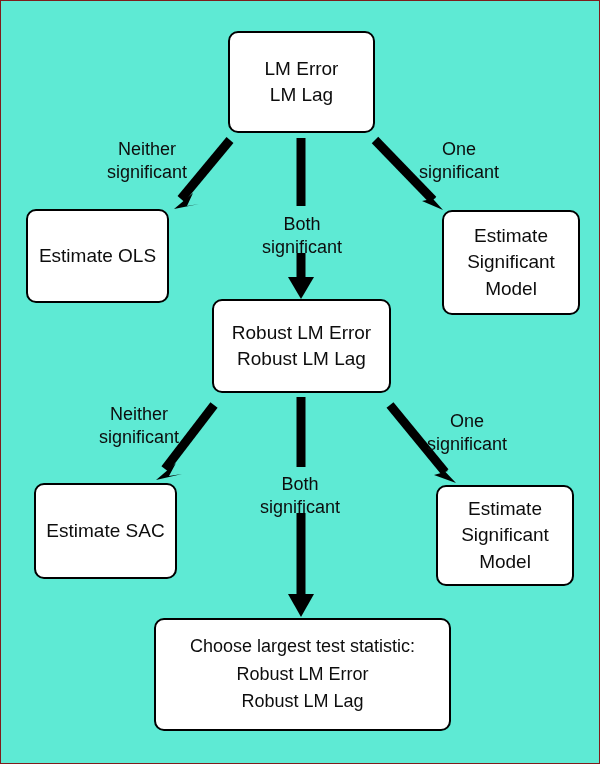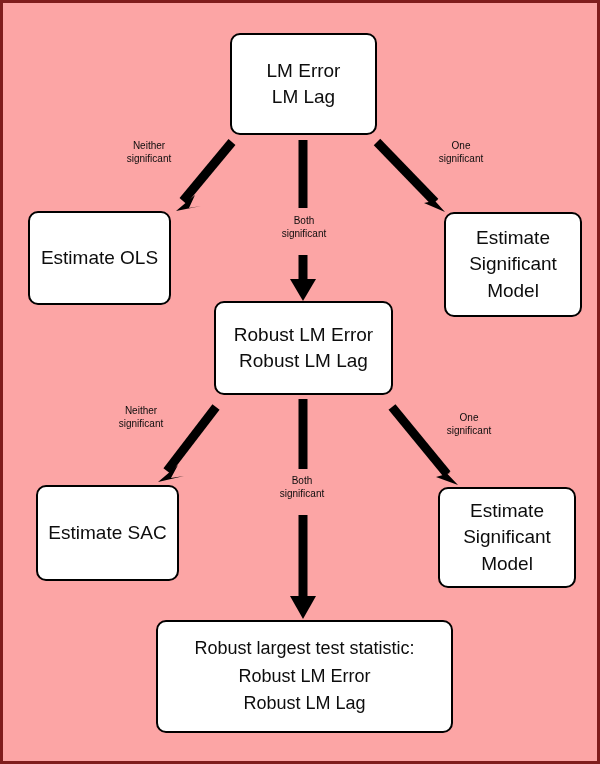--- a/index.html
+++ b/index.html
@@ -4,22 +4,22 @@
 <style>
   html, body {
     margin: 0;
     padding: 0;
     background: #ffffff;
   }
   #canvas {
     position: relative;
     width: 600px;
     height: 764px;
-    background: #fca5a5;
-    border: 3px solid #7f1d1d;
+    background: #5eead4;
+    border: 1px solid #7f1d1d;
     box-sizing: border-box;
     font-family: "Liberation Sans", sans-serif;
     overflow: hidden;
   }
   .node {
     position: absolute;
     box-sizing: border-box;
     border: 2.5px solid #000000;
     border-radius: 10px;
     background: #ffffff;
@@ -46,21 +46,21 @@
   #node-sac       { left: 25px;  top: 482px; width: 143px; height: 96px; margin-left: 8px;  }
   #node-sigmodel2 { left: 435px; top: 484px; width: 138px; height: 101px; }
   #node-choose    { left: 153px; top: 617px; width: 297px; height: 113px; font-size: 18px; }
   #node-choose .line { line-height: 1.55; }
 
   
   .edge-label {
     position: absolute;
     text-align: center;
     color: #0d0d0d;
-    font-size: 10px;
+    font-size: 18px;
     line-height: 1.25;
     z-index: 4;
     white-space: nowrap;
   }
   #label-neither-1 { left: 88px;  top: 137px; width: 116px; }
   #label-one-1     { left: 404px; top: 137px; width: 108px; }
   #label-both-1    { left: 246px; top: 212px; width: 110px; }
   #label-neither-2 { left: 80px;  top: 402px; width: 116px; }
   #label-one-2     { left: 412px; top: 409px; width: 108px; }
   #label-both-2    { left: 244px; top: 472px; width: 110px; }
@@ -138,21 +138,21 @@
     <span class="line">Estimate SAC</span>
   </div>
 
   <div class="node" id="node-sigmodel2">
     <span class="line">Estimate</span>
     <span class="line">Significant</span>
     <span class="line">Model</span>
   </div>
 
   <div class="node" id="node-choose">
-    <span class="line">Robust largest test statistic:</span>
+    <span class="line">Choose largest test statistic:</span>
     <span class="line">Robust LM Error</span>
     <span class="line">Robust LM Lag</span>
   </div>
 
   <div class="edge-label" id="label-neither-1">
     <div>Neither</div>
     <div>significant</div>
   </div>
 
   <div class="edge-label" id="label-one-1">

